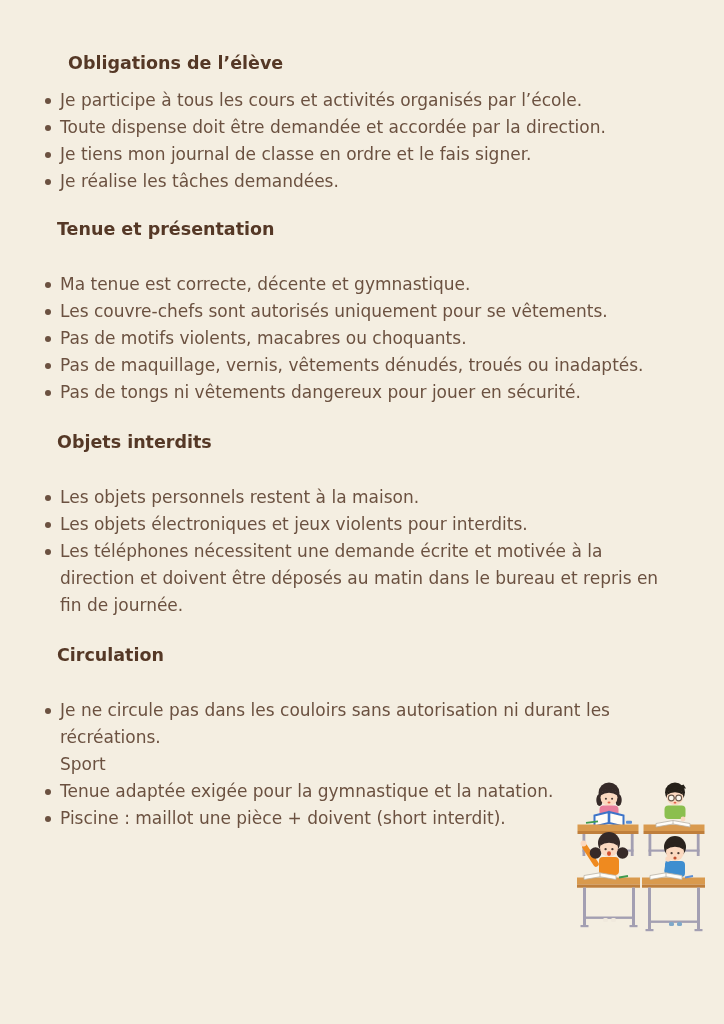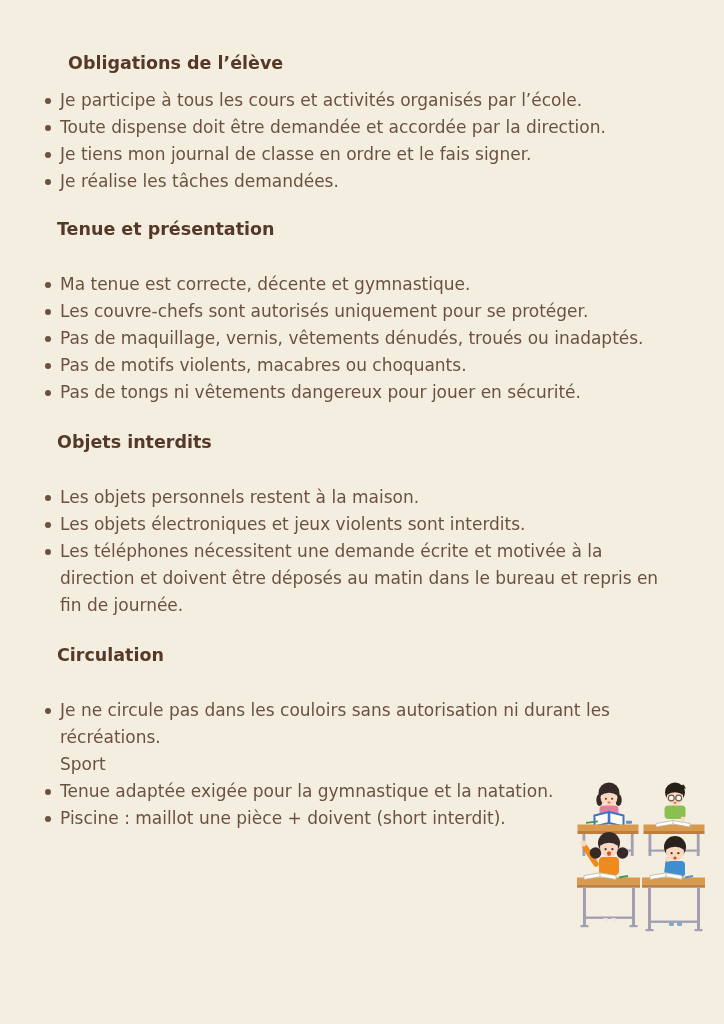--- a/index.html
+++ b/index.html
@@ -66,32 +66,32 @@
       <li>Toute dispense doit être demandée et accordée par la direction.</li>
       <li>Je tiens mon journal de classe en ordre et le fais signer.</li>
       <li>Je réalise les tâches demandées.</li>
     </ul>
   </section>
 
   <section class="s1">
     <h2 class="sec-h">Tenue et présentation</h2>
     <ul class="rules">
       <li>Ma tenue est correcte, décente et gymnastique.</li>
-      <li>Les couvre-chefs sont autorisés uniquement pour se protéger.</li>
+      <li>Les couvre-chefs sont autorisés uniquement pour se vêtements.</li>
+      <li>Pas de motifs violents, macabres ou choquants.</li>
       <li>Pas de maquillage, vernis, vêtements dénudés, troués ou inadaptés.</li>
-      <li>Pas de motifs violents, macabres ou choquants.</li>
       <li>Pas de tongs ni vêtements dangereux pour jouer en sécurité.</li>
     </ul>
   </section>
 
   <section>
     <h2 class="sec-h">Objets interdits</h2>
     <ul class="rules">
       <li>Les objets personnels restent à la maison.</li>
-      <li>Les objets électroniques et jeux violents sont interdits.</li>
+      <li>Les objets électroniques et jeux violents pour interdits.</li>
       <li>Les téléphones nécessitent une demande écrite et motivée à la direction et doivent être déposés au matin dans le bureau et repris en fin de journée.</li>
     </ul>
   </section>
 
   <section>
     <h2 class="sec-h">Circulation</h2>
     <ul class="rules">
       <li>Je ne circule pas dans les couloirs sans autorisation ni durant les récréations.</li>
       <li class="no-bullet">Sport</li>
       <li>Tenue adaptée exigée pour la gymnastique et la natation.</li>

